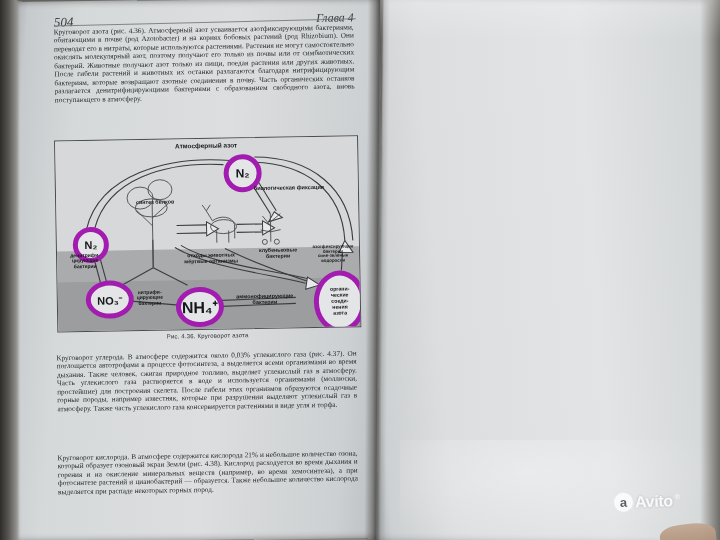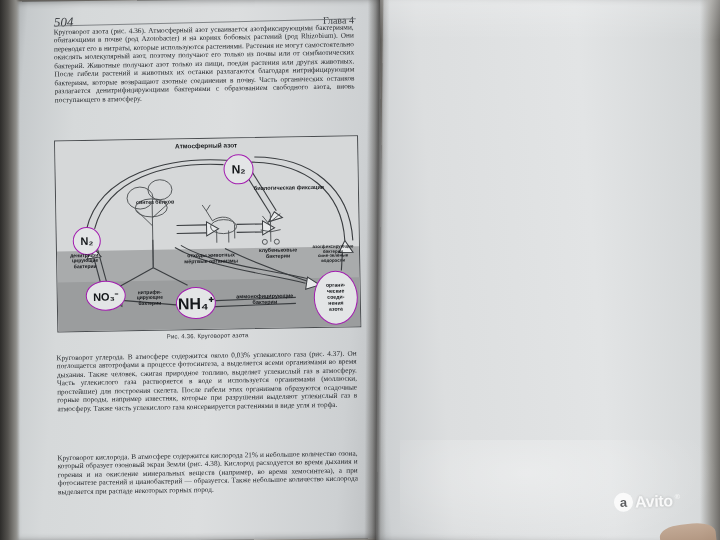--- a/index.html
+++ b/index.html
@@ -46,21 +46,21 @@
 
   
   .ptxt{
     font-family:"Liberation Serif", serif;
     color:#2a2d31;
     text-align:justify;
     line-height:1.16;
   }
   .running{
     font-family:"Liberation Serif", serif;
-    font-size:10px;color:#3a3d41;
+    font-style:italic;font-size:12px;color:#3a3d41;
   }
   .folio{font-family:"Liberation Serif",serif;font-style:italic;font-size:13px;color:#3a3d41;}
   .rule{height:1px;background:#6c6f73;opacity:.8;}
 
   
   .lp-head{position:absolute;left:46px;top:12px;width:300px;display:flex;justify-content:space-between;align-items:flex-end;transform:rotate(-0.5deg);}
   .lp-rule{position:absolute;left:46px;top:22px;width:302px;transform:rotate(-0.9deg);}
   .lp-para1{position:absolute;left:46px;top:26px;width:300px;font-size:7.3px;transform:rotate(-0.45deg);}
 
   .fig-box{position:absolute;border:1px solid #4a4d50;background:#d9dbdc;overflow:hidden;}
@@ -70,21 +70,21 @@
 
   .lp-para2{position:absolute;left:46px;top:352px;width:300px;font-size:7.3px;transform:rotate(-0.4deg);}
   .lp-para3{position:absolute;left:46px;top:452px;width:300px;font-size:7.3px;transform:rotate(-0.4deg);}
 
   
   .sky{position:absolute;left:0;top:0;right:0;height:58%;background:#d6d8d9;}
   .ground{position:absolute;left:0;bottom:0;right:0;height:42%;background:#a9abac;}
   .ground2{position:absolute;left:0;bottom:0;right:0;height:26%;background:#9b9d9e;}
 
   .node{
-    position:absolute;border-radius:50%;border:1px solid #a21caf;background:#e3e5e6;
+    position:absolute;border-radius:50%;border:5px solid #a21caf;background:#e3e5e6;
     display:flex;align-items:center;justify-content:center;
     font-family:"Liberation Sans",sans-serif;font-weight:bold;color:#15181b;
   }
   .dlabel{
     position:absolute;font-family:"Liberation Sans",sans-serif;font-weight:bold;
     color:#17191c;text-align:center;line-height:1.05;
   }
   svg.ov{position:absolute;left:0;top:0;width:100%;height:100%;overflow:visible;}
 
   

